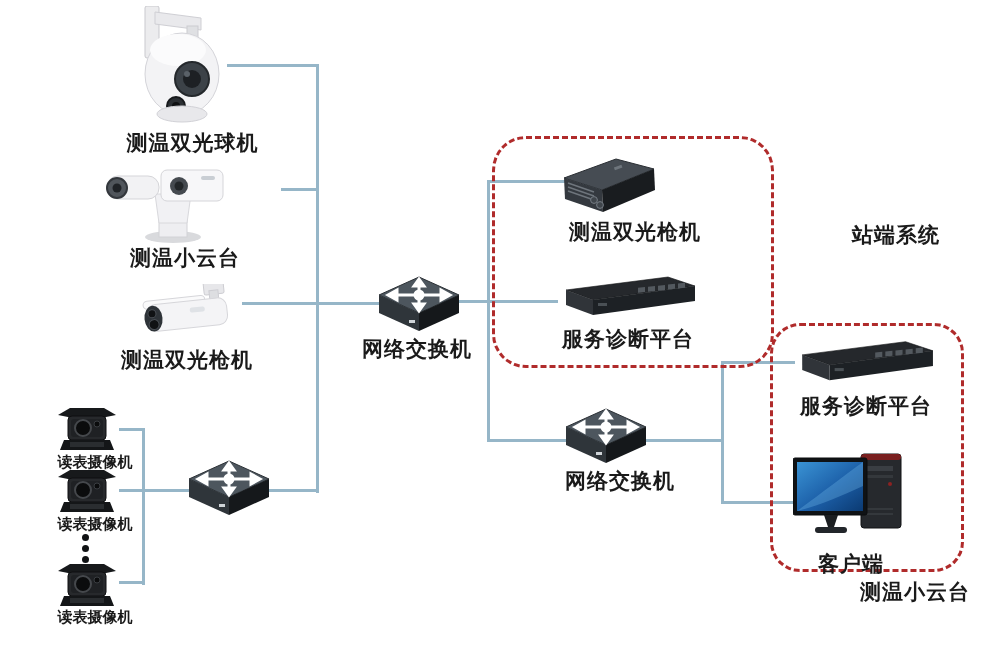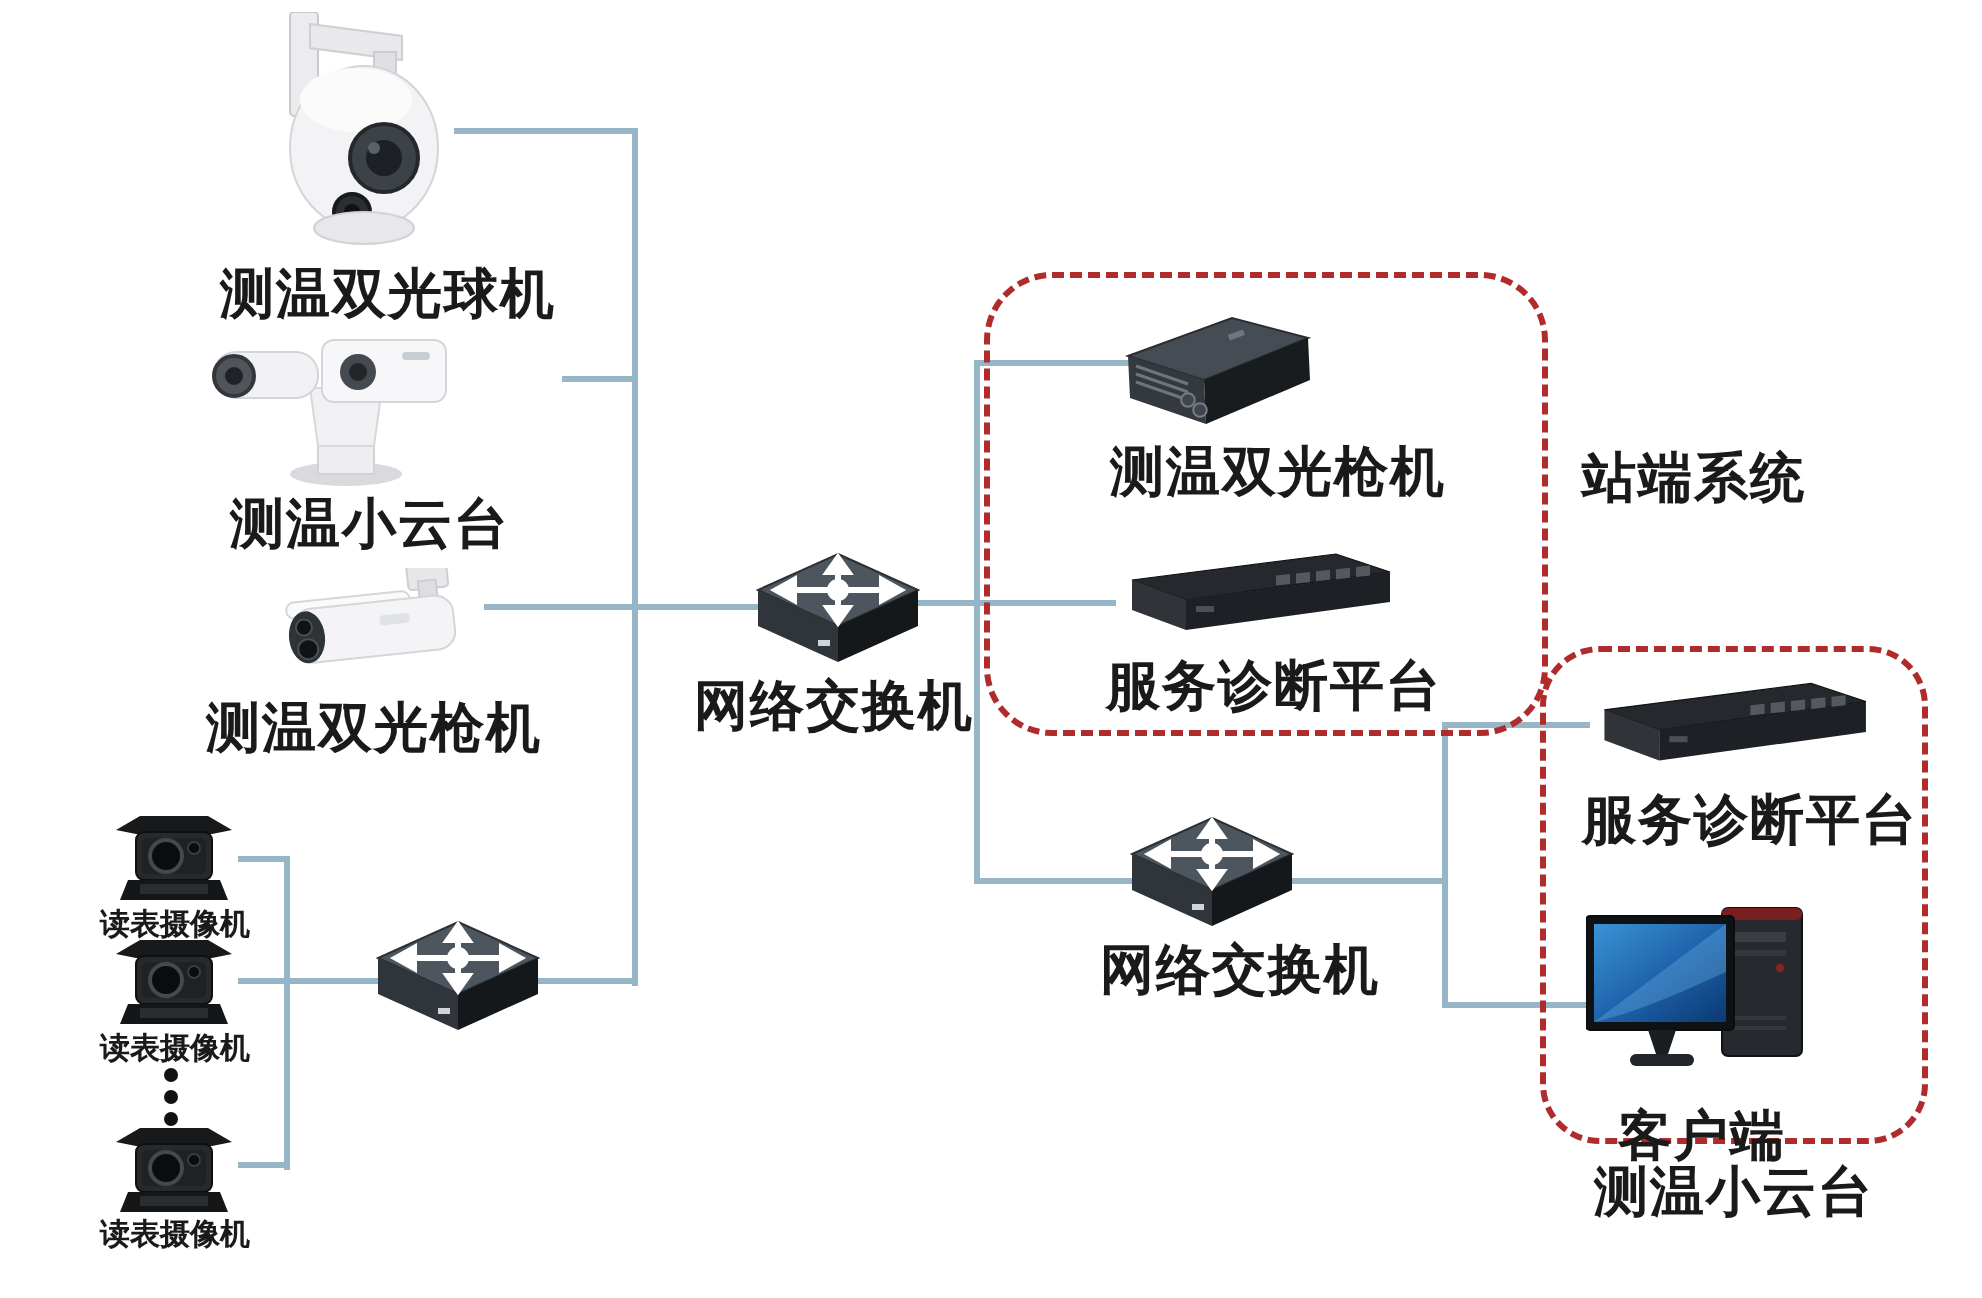--- a/index.html
+++ b/index.html
@@ -5,23 +5,23 @@
   html,body{margin:0;padding:0;background:#fff;}
   .canvas{
     position:relative;width:991px;height:649px;background:#ffffff;overflow:hidden;
     font-family:"Liberation Sans","DejaVu Sans",sans-serif;color:#1a1a1a;
   }
   .hline,.vline{position:absolute;background:#96b6c8;}
   .hline{height:3px;}
   .vline{width:3px;}
   .group-box{position:absolute;border:3px dashed #b02b2b;background:transparent;}
   .dev{position:absolute;}
-  .lbl{position:absolute;font-size:27px;font-weight:600;text-align:center;white-space:nowrap;letter-spacing:1px;}
-  .lbl-sm{position:absolute;font-size:15px;font-weight:600;text-align:left;white-space:nowrap;}
-  .lbl-left{text-align:center;}
+  .lbl{position:absolute;font-size:21px;font-weight:600;text-align:center;white-space:nowrap;letter-spacing:1px;}
+  .lbl-sm{position:absolute;font-size:15px;font-weight:600;text-align:center;white-space:nowrap;}
+  .lbl-left{text-align:right;margin-left:33px;}
   .dot{position:absolute;width:7px;height:7px;border-radius:50%;background:#101214;}
 </style>
 </head>
 <body>
 
 <div class="canvas">
 
   <div class="hline" style="left:227px;top:64px;width:91px;"></div>
   <div class="vline" style="left:316px;top:64px;height:429px;"></div>
   <div class="hline" style="left:281px;top:188px;width:37px;"></div>

